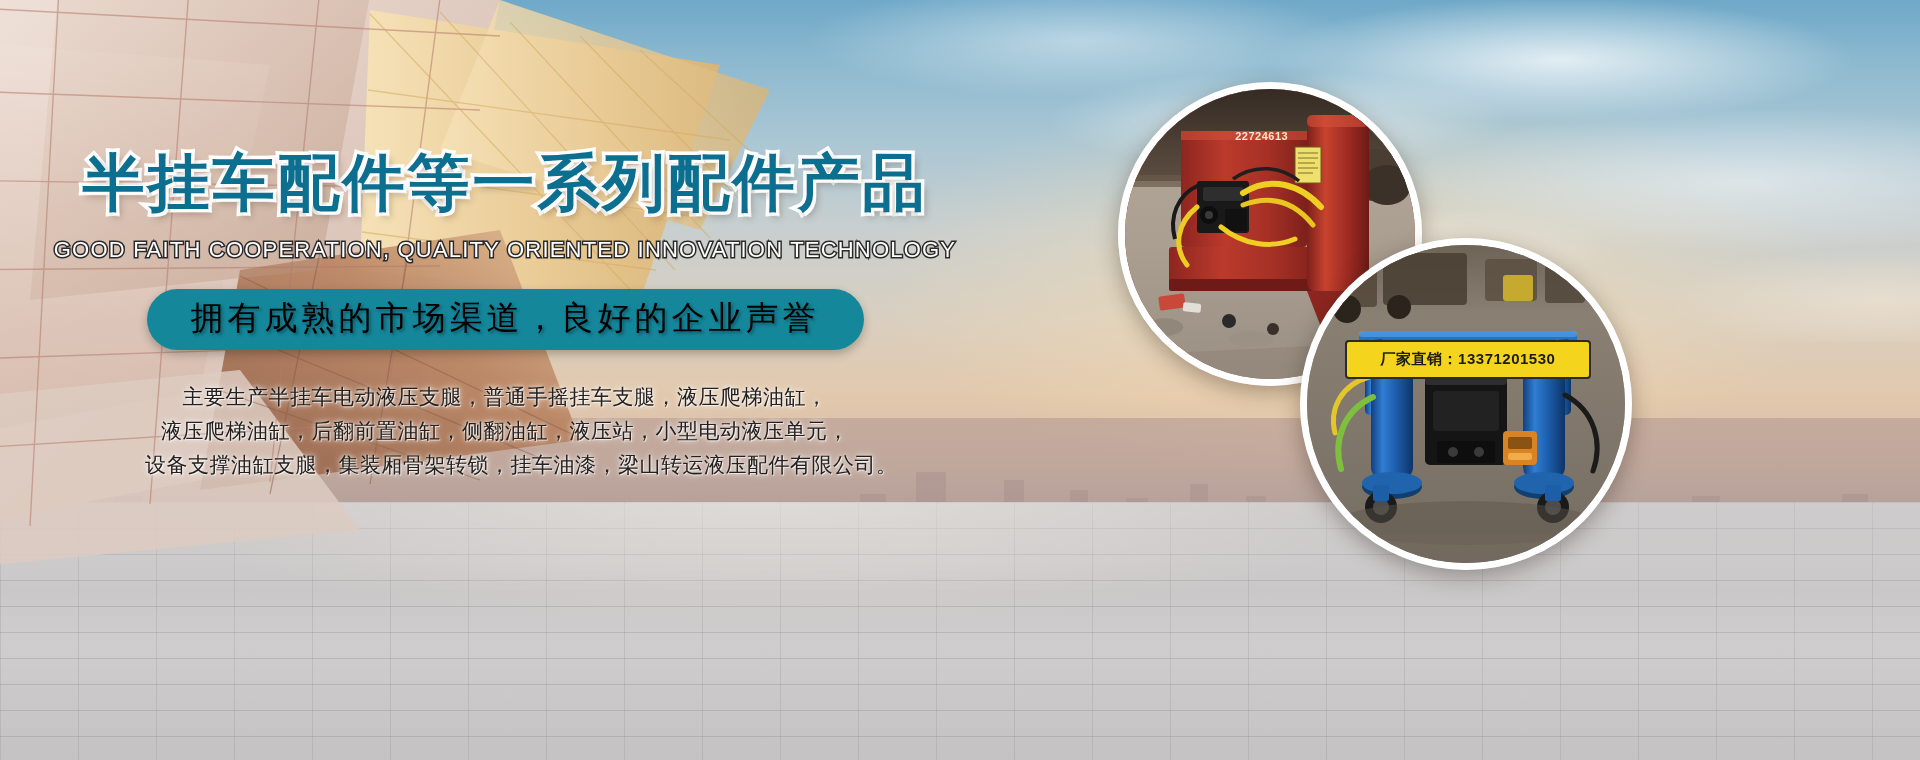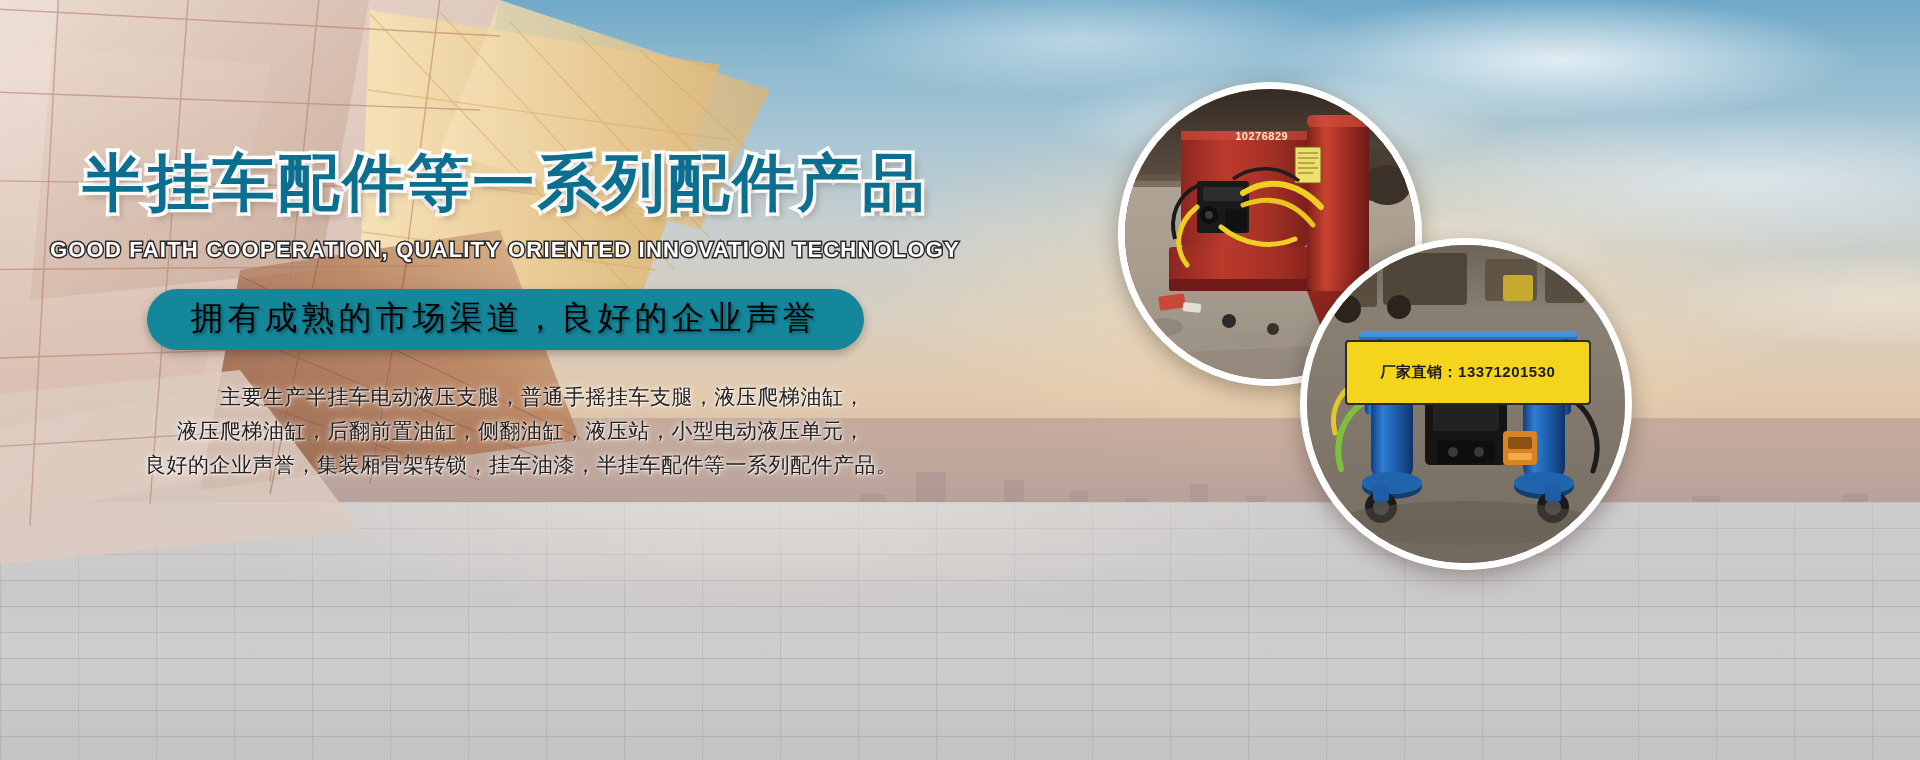--- a/index.html
+++ b/index.html
@@ -146,21 +146,21 @@
     line-height: 1.1;
     margin: 0 0 8px 0;
     -webkit-text-stroke: 4px #231f20;
     paint-order: stroke fill;
     text-shadow: 2px 2px 4px rgba(0,0,0,.35);
     white-space: nowrap;
   }
 
   .en-title {
     font-size: 22px;
-    font-weight: bold;
+    font-weight: normal;
     color: #ffffff;
     letter-spacing: 1.2px;
     margin: 0 0 26px 0;
     -webkit-text-stroke: 3px #2c2a2b;
     paint-order: stroke fill;
     white-space: nowrap;
   }
 
   .pill-wrap {
     display: flex;
@@ -180,21 +180,20 @@
     letter-spacing: 4px;
     line-height: 1.1;
     white-space: nowrap;
     display: block;
     text-shadow: 2px 2px 3px rgba(0,40,50,.45);
   }
 
   .desc {
     margin: 16px auto;
     width: 720px;
-    text-align: right;
   }
   .desc-line {
     font-size: 21px;
     color: #23201f;
     line-height: 1.62;
     letter-spacing: .5px;
     white-space: nowrap;
     text-shadow:
       0 0 4px rgba(255,255,255,.9),
       0 0 8px rgba(255,255,255,.7),
@@ -238,21 +237,21 @@
   }
   .label-yellow {
     left: 12%;
     top: 30%;
     width: 76%;
     text-align: center;
     background: #f4d41c;
     border: 2px solid #2a2a2a;
     border-radius: 4px;
     font-size: 15px;
-    padding: 21px 0;
+    padding: 8px 0;
     letter-spacing: .5px;
     z-index: 4;
   }
   .label-red-cyl {
     left: 38%;
     top: 14%;
     font-size: 11px;
     color: #f7e7c8;
     letter-spacing: .5px;
     z-index: 4;
@@ -397,21 +396,21 @@
 
     <div class="pill-wrap">
       <div class="pill">
         <span class="pill-text">拥有成熟的市场渠道，良好的企业声誉</span>
       </div>
     </div>
 
     <div class="desc">
       <div class="desc-line">主要生产半挂车电动液压支腿，普通手摇挂车支腿，液压爬梯油缸，</div>
       <div class="desc-line">液压爬梯油缸，后翻前置油缸，侧翻油缸，液压站，小型电动液压单元，</div>
-      <div class="desc-line">良好的企业声誉，集装厢骨架转锁，挂车油漆，半挂车配件等一系列配件产品。</div>
+      <div class="desc-line">设备支撑油缸支腿，集装厢骨架转锁，挂车油漆，梁山转运液压配件有限公司。</div>
     </div>
   </div>
 
   <div class="photo photo-red">
     <svg viewBox="0 0 290 290" preserveAspectRatio="none">
       <defs>
         <linearGradient id="ground1" x1="0" y1="0" x2="0" y2="1">
           <stop offset="0%" stop-color="#b5aa9c"></stop>
           <stop offset="55%" stop-color="#a99e90"></stop>
           <stop offset="100%" stop-color="#9a9083"></stop>
@@ -478,21 +477,21 @@
 
       <rect x="34" y="206" width="26" height="14" rx="2" fill="#c8493a" transform="rotate(-8 47 213)"></rect>
       <rect x="58" y="214" width="18" height="9" rx="2" fill="#e0e0d8" transform="rotate(6 67 218)"></rect>
       <ellipse cx="40" cy="238" rx="18" ry="9" fill="#8d8478" opacity=".8"></ellipse>
       <ellipse cx="126" cy="250" rx="22" ry="8" fill="#9a9184" opacity=".6"></ellipse>
       <circle cx="104" cy="232" r="7" fill="#2a2a2a"></circle>
       <circle cx="148" cy="240" r="6" fill="#3a3028"></circle>
       <path d="M0 266 L290 252 L290 290 L0 290 Z" fill="#8e8376" opacity=".55"></path>
     </svg>
 
-    <div class="photo-label label-red-cyl">10276829</div>
+    <div class="photo-label label-red-cyl">22724613</div>
   </div>
 
   <div class="photo photo-blue">
     <svg viewBox="0 0 318 318" preserveAspectRatio="none">
       <defs>
         <linearGradient id="ground2" x1="0" y1="0" x2="0" y2="1">
           <stop offset="0%" stop-color="#8e8478"></stop>
           <stop offset="40%" stop-color="#857b6f"></stop>
           <stop offset="100%" stop-color="#766d62"></stop>
         </linearGradient>

